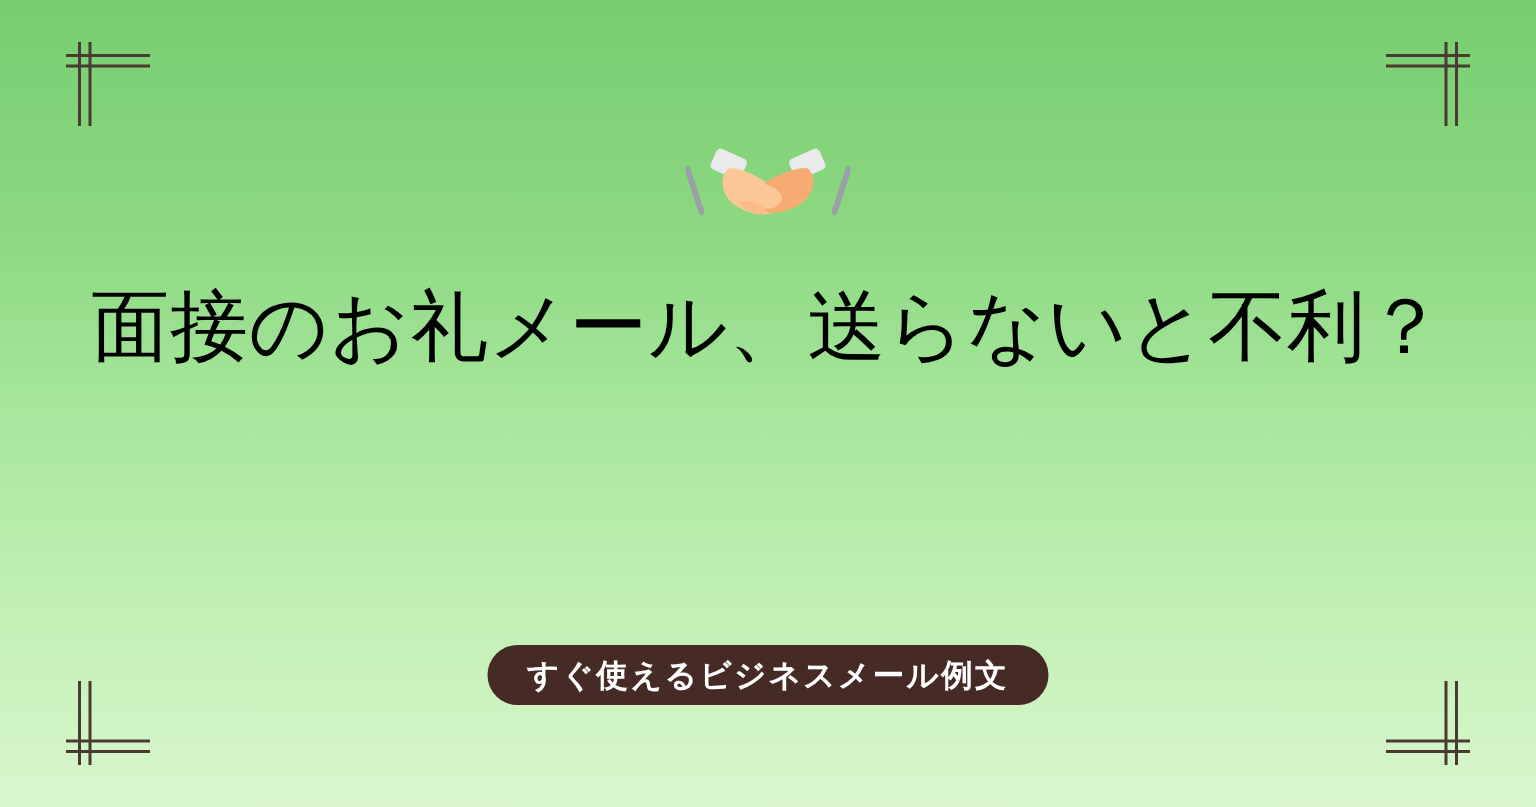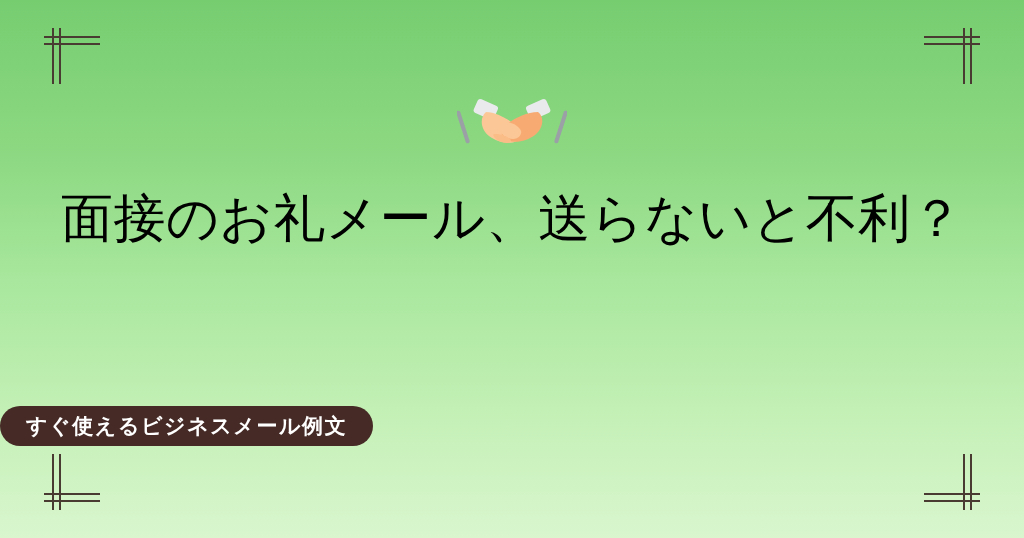--- a/index.html
+++ b/index.html
@@ -98,24 +98,24 @@
     letter-spacing: 0.5px;
     white-space: nowrap;
   }
   .title .line {
     display: block;
   }
 
   
   .badge-wrap {
     position: absolute;
-    top: 406px;
+    top: 430px;
     left: 0;
     width: 100%;
-    text-align: left;
+    text-align: center;
   }
   .badge {
     display: inline-block;
     background: #452a26;
     color: #ffffff;
     font-family: "DejaVu Sans", "Liberation Sans", sans-serif;
     font-size: 21px;
     font-weight: 700;
     letter-spacing: 1.6px;
     line-height: 40px;

